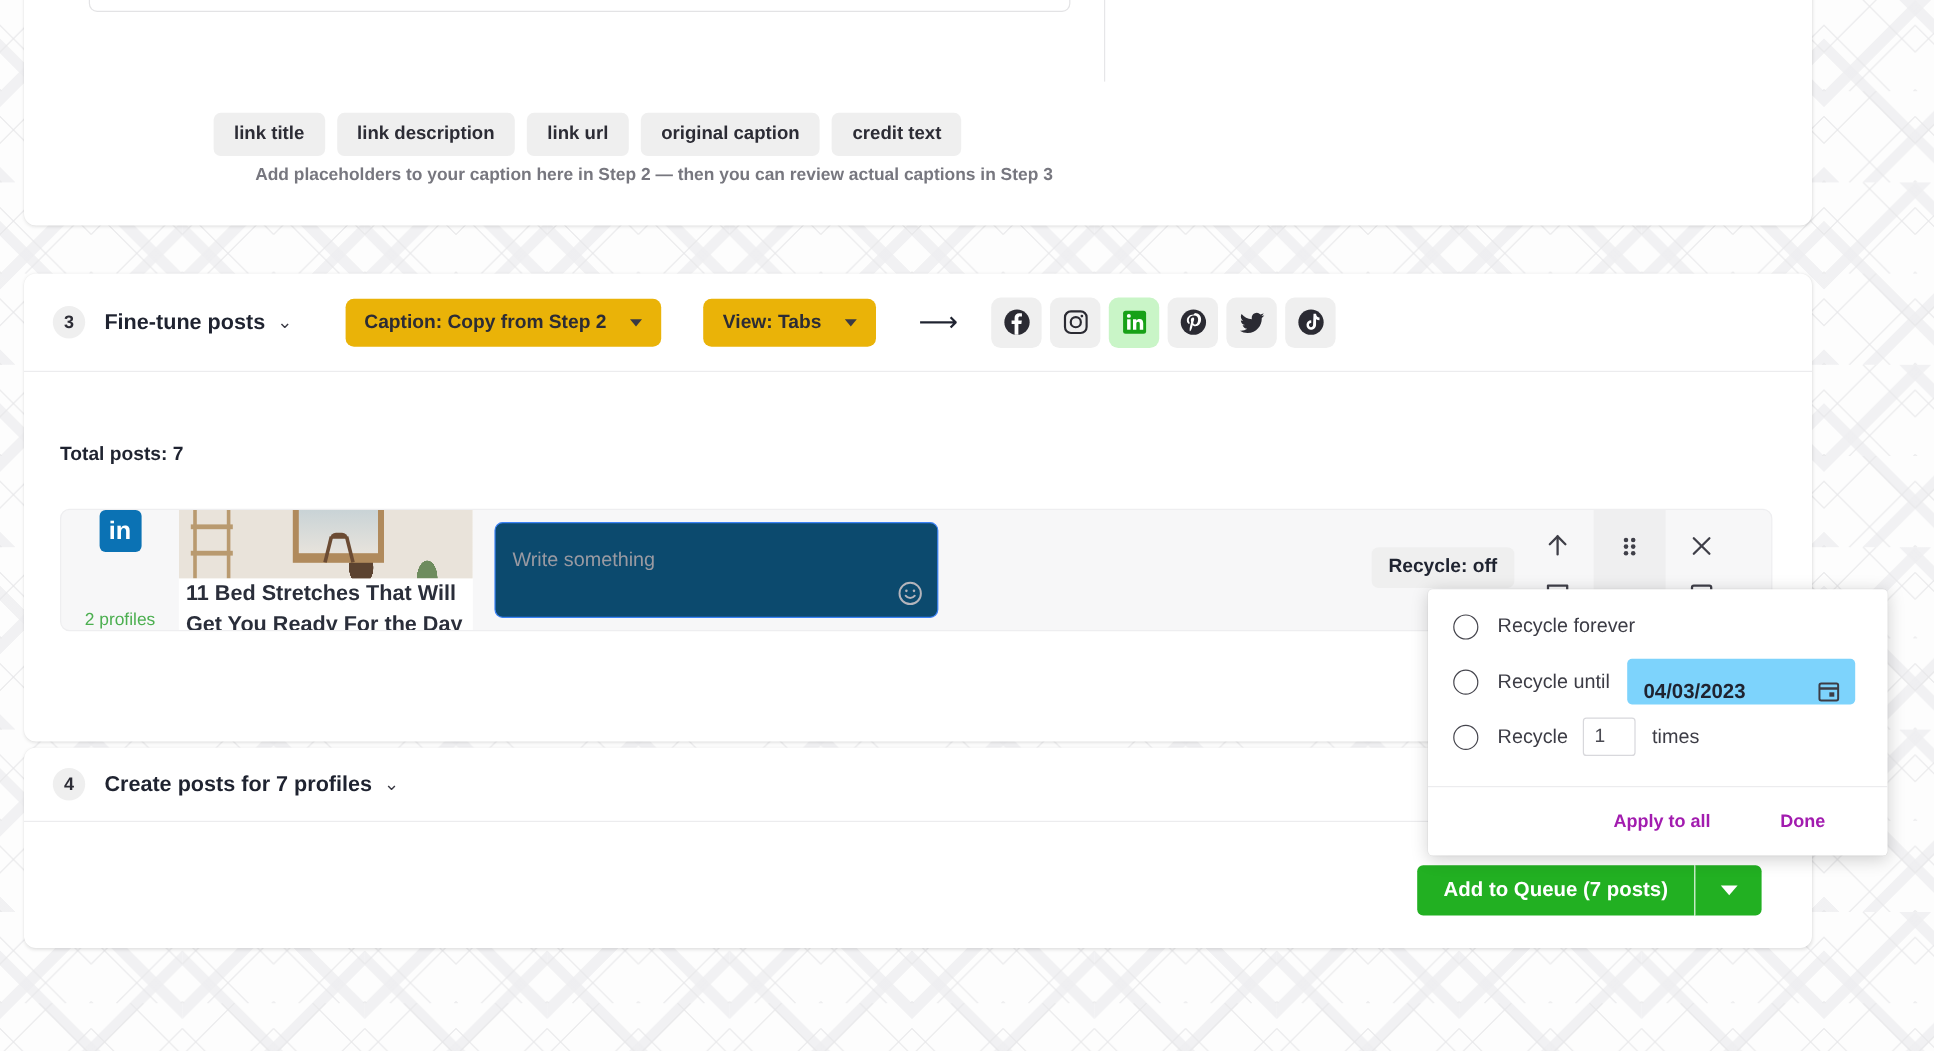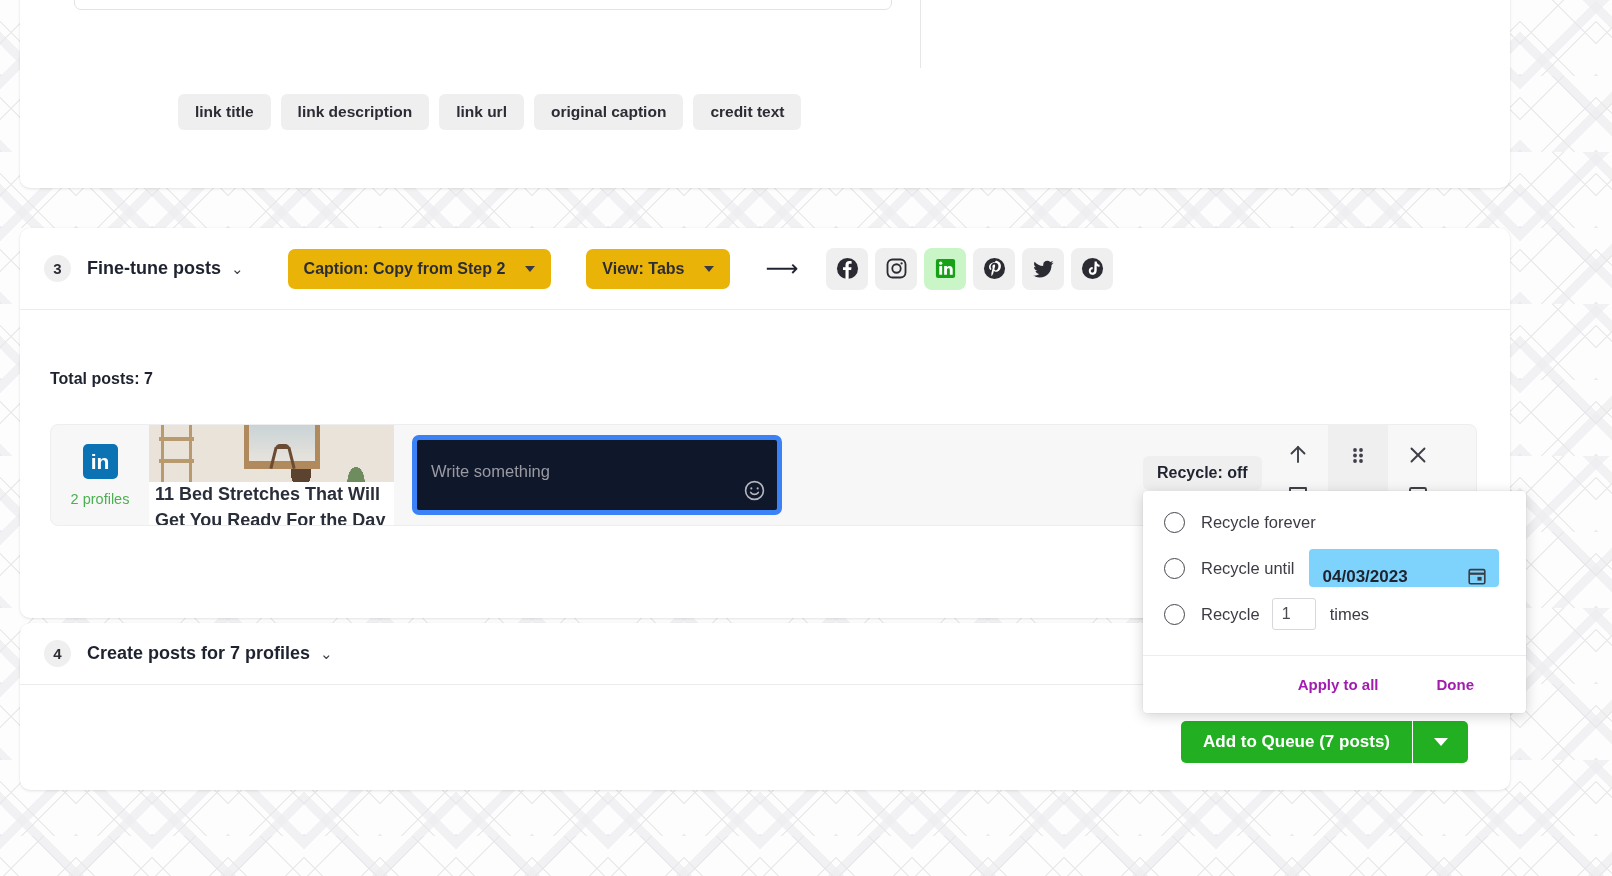--- a/index.html
+++ b/index.html
@@ -124,21 +124,21 @@
   
   #post-row {
     position: absolute; left: 30px; top: 196px;
     width: 1427px; height: 102px;
     background: #f7f7f8; border: 1px solid #eeeef0; border-radius: 8px;
     display: flex; align-items: stretch; overflow: visible;
   }
   #profile-cell {
     width: 98px; flex: 0 0 auto;
     display: flex; flex-direction: column; align-items: center;
-    justify-content: center; gap: 12px;
+    justify-content: space-between; gap: 12px;
   }
   #li-logo {
     width: 35px; height: 35px; border-radius: 5px; background: #0b72b4;
     display: flex; align-items: center; justify-content: center;
     color: #fff; font-size: 21px; font-weight: 700; line-height: 1;
     font-family: "Liberation Sans", sans-serif;
   }
   #profiles-count { font-size: 14.5px; color: #4caf50; }
 
   #thumb-cell {
@@ -157,22 +157,22 @@
   #thumb-caption {
     position: absolute; left: 0; top: 57px; width: 245px;
     padding: 0 6px 0 6px;
     font-size: 18px; font-weight: 700; color: #2a2e3a; line-height: 1.42;
   }
 
   #write-cell {
     flex: 1 1 auto; display: flex; align-items: center; padding-left: 18px;
   }
   #write-box {
-    width: 370px; height: 80px; background: #0f172a;
-    border: 5px solid #3b82f6; border-radius: 7px; position: relative;
+    width: 370px; height: 80px; background: #0c4a6e;
+    border: 1px solid #3b82f6; border-radius: 7px; position: relative;
   }
   #write-placeholder {
     position: absolute; left: 14px; top: 22px;
     font-size: 16.5px; color: #9a9aa2;
   }
   #write-emoji {
     position: absolute; right: 11px; bottom: 8px; width: 23px; height: 23px;
     color: #b4b4bb;
   }
 
@@ -193,21 +193,21 @@
   #recycle-pill {
     position: absolute; left: 1123px; top: 228px;
     background: #efefef; border: none; border-radius: 6px;
     height: 34px; padding: 0 14px;
     display: flex; align-items: center;
     font-size: 16px; font-weight: 700; color: #1f2330;
     font-family: "Liberation Sans", sans-serif; cursor: pointer;
     z-index: 6; white-space: nowrap;
   }
   #recycle-popover {
-    position: absolute; left: 1123px; top: 263px;
+    position: absolute; left: 1170px; top: 263px;
     width: 383px; height: 222px;
     background: #fff; border-radius: 4px;
     box-shadow: 0 3px 14px rgba(0,0,0,.18), 0 0 0 .5px rgba(0,0,0,.05);
     z-index: 7;
   }
   .rc-row {
     position: absolute; left: 0; width: 100%; height: 46px;
     display: flex; align-items: center; padding-left: 21px;
   }
   .radio {
@@ -288,20 +288,21 @@
     <div id="vert-divider"></div>
 
     <div id="chips-row">
       <button class="chip">link title</button>
       <button class="chip">link description</button>
       <button class="chip">link url</button>
       <button class="chip">original caption</button>
       <button class="chip">credit text</button>
     </div>
 
+    <div id="chips-hint">Add placeholders to your caption here in Step 2 — then you can review actual captions in Step 3</div>
   </div>
 
   <div class="card" id="step3-card">
 
     <div id="step3-header">
       <div class="step-num">3</div>
       <div class="step-title">Fine-tune posts</div>
       <span class="chev">⌄</span>
 
       <button class="dropdown-pill" id="caption-dd">

